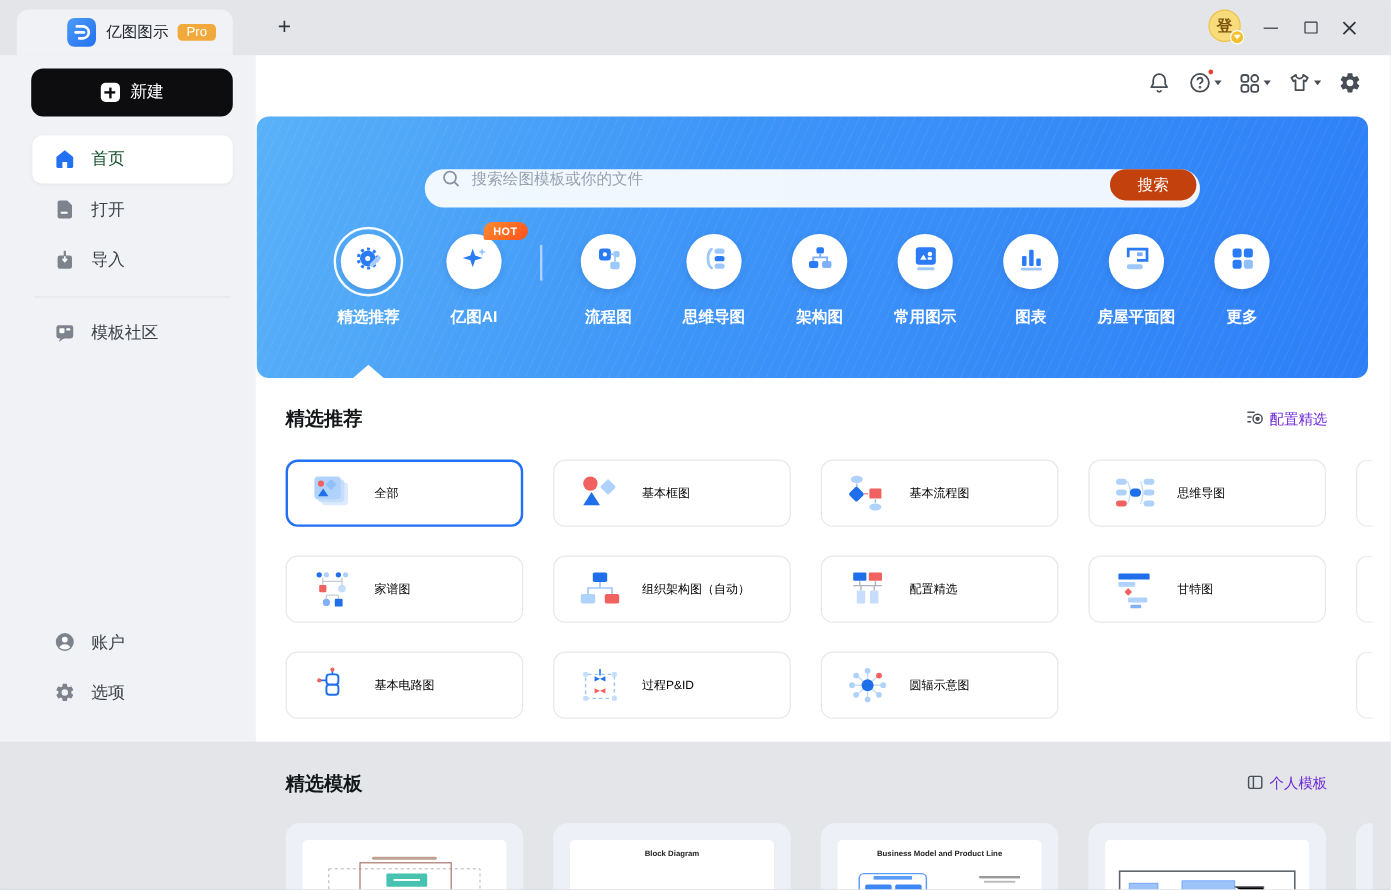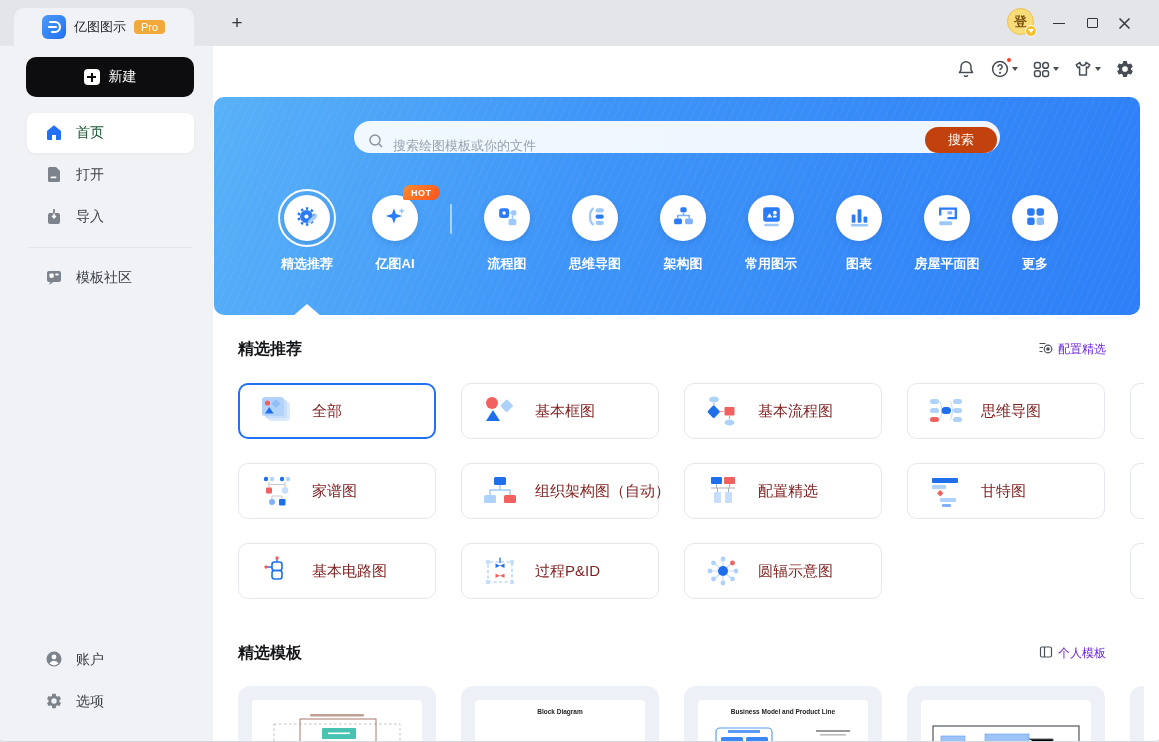--- a/index.html
+++ b/index.html
@@ -2,35 +2,35 @@
 <html><head>
 <meta charset="utf-8">
 <style>
   * { margin:0; padding:0; box-sizing:border-box; }
   html,body { width:1159px; height:742px; overflow:hidden; }
   body { font-family:"Liberation Sans","DejaVu Sans",sans-serif; background:#E3E5E8; position:relative; }
   .window { position:absolute; inset:0; border-radius:8px 8px 4px 4px; overflow:hidden; border-bottom:1px solid #D5D8DC; }
 
   
   .titlebar { position:relative; height:46px; background:#E3E5E8; }
-  .tab { position:absolute; left:14px; top:8px; width:180px; height:38px; background:#F1F2F5; border-radius:10px 10px 0 0; display:flex; align-items:center; padding-left:28px; gap:8px; }
+  .tab { position:absolute; left:14px; top:8px; width:180px; height:38px; background:#F1F2F5; border-radius:10px 10px 0 0; display:flex; align-items:center; padding-left:28px; gap:8px;justify-content:center; }
   .logo { width:24px; height:24px; border-radius:6px; background:linear-gradient(135deg,#4D9BF8,#2270F0); display:flex; align-items:center; justify-content:center; flex:0 0 auto; }
   .tab-title { font-size:13px; color:#23272D; }
   .pro-badge { background:#F2A93B; color:#FFFFFF; font-size:11px; font-weight:normal; padding:1px 7px; border-radius:4px; }
   .newtab-btn { position:absolute; left:224px; top:10px; width:26px; height:26px; font-size:19px; color:#33373D; display:flex; align-items:center; justify-content:center; cursor:pointer; }
   .avatar { position:absolute; left:1007px; top:8px; width:27px; height:27px; border-radius:50%; background:#F8DC7A; border:1.5px solid #EDC24A; color:#7A5410; font-size:13px; font-weight:bold; display:flex; align-items:center; justify-content:center; }
   .avatar-badge { position:absolute; right:-4px; bottom:-3px; width:12px; height:12px; border-radius:50%; background:#F5C02E; border:1.5px solid #fff; display:flex; align-items:center; justify-content:center; }
   .avatar-badge i { display:block; width:0; height:0; border-left:3px solid transparent; border-right:3px solid transparent; border-top:4px solid #fff; }
   .winctl { position:absolute; top:12px; width:30px; height:22px; display:flex; align-items:center; justify-content:center; cursor:pointer; }
   .ctl-min { left:1044px; } .ctl-max { left:1077px; } .ctl-close { left:1109px; }
   .ctl-min i { display:block; width:12px; height:0; border-top:1.6px solid #33373D; }
   .ctl-max i { display:block; width:11px; height:10px; border:1.5px solid #33373D; border-radius:1px; }
 
   
-  .app-body { display:flex; height:696px; }
+  .app-body { display:flex; height:572px; }
   .sidebar { width:213px; background:#F1F2F5; position:relative; flex:0 0 auto; }
   .main { flex:1; background:#FFFFFF; position:relative; }
 
   
   .new-btn { position:absolute; left:26px; top:11px; width:168px; height:40px; background:#0D0D0F; border-radius:10px; color:#fff; font-size:14px; display:flex; align-items:center; justify-content:center; gap:9px; cursor:pointer; }
   .new-plus { width:16px; height:16px; background:#fff; border-radius:4px; position:relative; }
   .new-plus::before,.new-plus::after{ content:""; position:absolute; background:#0D0D0F; }
   .new-plus::before{ left:3.5px; top:7px; width:9px; height:2px; }
   .new-plus::after{ left:7px; top:3.5px; width:2px; height:9px; }
   .nav { position:absolute; left:27px; top:67px; width:167px; }
@@ -42,41 +42,41 @@
   
   .toolbar { position:absolute; top:13px; right:24px; display:flex; align-items:center; gap:14px; }
   .tool { position:relative; display:flex; align-items:center; gap:2px; color:#474D55; cursor:pointer; }
   .caret { width:0; height:0; border-left:3.5px solid transparent; border-right:3.5px solid transparent; border-top:4px solid #474D55; }
   .red-dot { position:absolute; top:-2px; right:6px; width:6px; height:6px; border-radius:50%; background:#F3422C; border:1px solid #fff; }
 
   
   .banner { position:absolute; left:1px; top:51px; width:926px; height:218px; border-radius:10px; background:linear-gradient(105deg,#59B1F8 0%,#3E95F8 40%,#2E7FF7 100%); }
   .banner::before { content:""; position:absolute; inset:0; border-radius:inherit; background:repeating-linear-gradient(115deg,rgba(255,255,255,.05) 0 1px,transparent 1px 7px); }
   .banner-notch { position:absolute; bottom:-1px; left:79px; width:0; height:0; border-left:14px solid transparent; border-right:14px solid transparent; border-bottom:12px solid #FFFFFF; }
-  .searchbar { position:absolute; left:140px; top:24px; width:646px; height:32px; background:rgba(255,255,255,.92); border-radius:16px; display:flex; align-items:flex-end; padding:0 3px 0 14px; }
+  .searchbar { position:absolute; left:140px; top:44px; width:646px; height:32px; background:rgba(255,255,255,.92); border-radius:16px; display:flex; align-items:flex-start; padding:0 3px 0 14px; }
   .searchbar input { flex:1; border:none; outline:none; background:transparent; font-size:13px; color:#333; margin-left:9px; font-family:inherit; }
   .searchbar input::placeholder { color:#98A2B0; }
   .search-btn { width:72px; height:26px; border-radius:13px; background:#c2410c; color:#fff; font-size:13px; display:flex; align-items:center; justify-content:center; cursor:pointer; flex:0 0 auto; }
   .cats { position:absolute; left:49px; top:98px; display:flex; align-items:flex-start; }
   .cat { width:88px; display:flex; flex-direction:column; align-items:center; cursor:pointer; position:relative; }
   .cat-circle { width:46px; height:46px; border-radius:50%; background:#FFFFFF; display:flex; align-items:center; justify-content:center; box-shadow:0 2px 6px rgba(20,60,120,.18); }
   .cat.selected .cat-circle { outline:2px solid rgba(255,255,255,.95); outline-offset:4px; }
   .cat-label { margin-top:14px; font-size:13px; font-weight:bold; color:#FFFFFF; white-space:nowrap; }
   .cat-divider { width:2px; height:30px; background:rgba(255,255,255,.55); border-radius:1px; margin:9px 11px 0 11px; }
   .hot-badge { position:absolute; top:-10px; left:52px; background:linear-gradient(135deg,#FF8A2B,#FF521F); color:#fff; font-size:9px; font-weight:bold; padding:2.5px 8px; border-radius:9px 9px 9px 2px; letter-spacing:.5px; }
 
   
   .content { position:absolute; left:25px; top:269px; width:868px; }
   .sec-head { display:flex; align-items:center; justify-content:space-between; height:20px; margin-top:24px; }
   .sec-title { font-size:16px; font-weight:bold; color:#14171A; }
   .sec-action { display:flex; align-items:center; gap:5px; font-size:12px; color:#6d28d9; cursor:pointer; }
   .grid { position:relative; margin-top:24px; display:grid; grid-template-columns:repeat(4,198px); gap:24px 25px; }
   .card { height:56px; border:1px solid #E4E7EC; border-radius:10px; background:#fff; display:flex; align-items:center; padding-left:20px; gap:17px; cursor:pointer; }
   .card.selected { border:2px solid #2271F5; padding-left:19px; }
-  .card-label { font-size:15px; color:#7f1d1d; white-space:nowrap; }
+  .card-label { font-size:10px; color:#000000; white-space:nowrap; }
   .card-ico { width:36px; height:32px; flex:0 0 auto; }
   .partial-card { position:absolute; left:892px; width:14px; height:56px; border:1px solid #E4E7EC; border-right:none; border-radius:10px 0 0 10px; background:#fff; }
 
   .preview-grid { position:relative; margin-top:23px; display:grid; grid-template-columns:repeat(4,198px); gap:25px; }
   .preview { height:150px; background:#EDF0F6; border-radius:12px; padding:14px; cursor:pointer; }
   .preview-inner { width:100%; height:100%; background:#FFFFFF; border-radius:4px; overflow:hidden; position:relative; }
   .pv-title { position:absolute; top:8px; left:0; right:0; text-align:center; font-size:6.5px; font-weight:bold; color:#222; }
   .partial-preview { position:absolute; left:892px; width:14px; height:150px; background:#EDF0F6; border-radius:12px 0 0 12px; }
 </style>
 </head>

